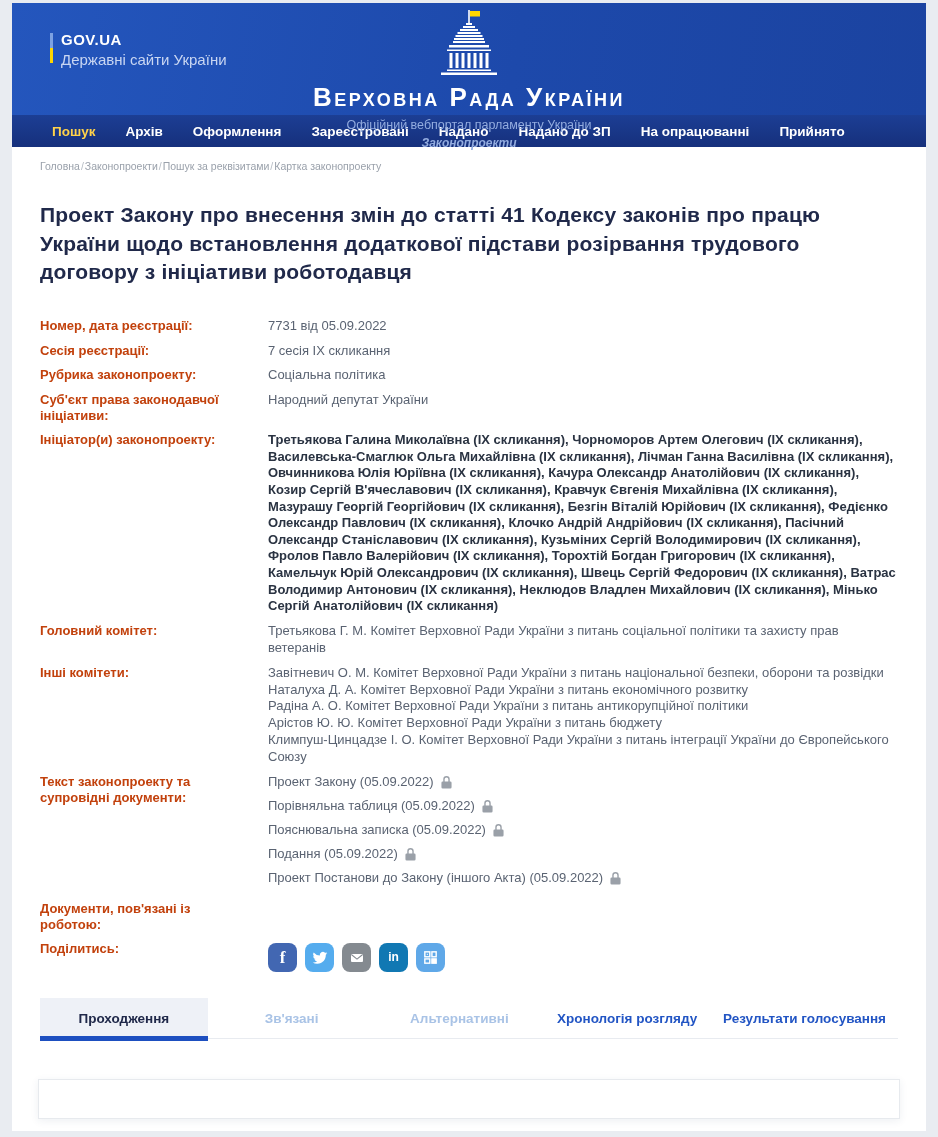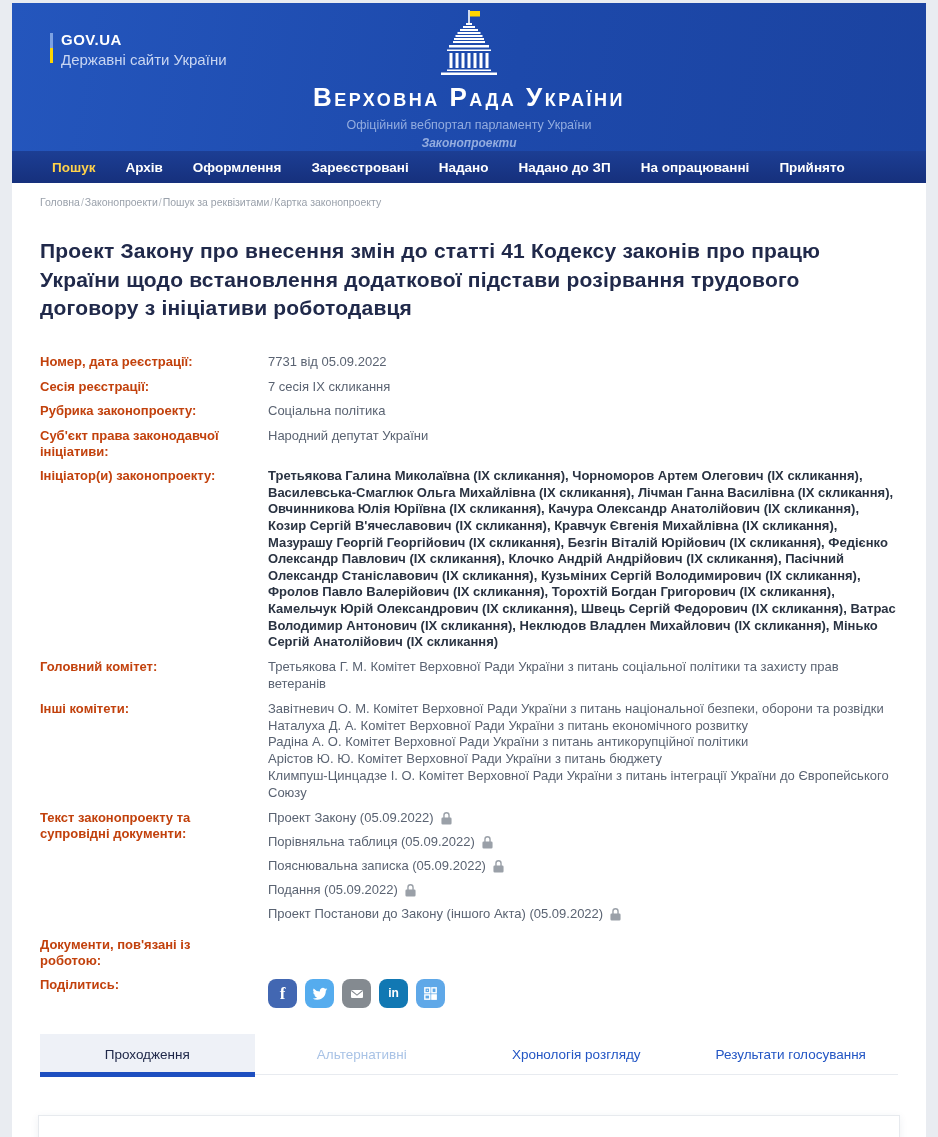--- a/index.html
+++ b/index.html
@@ -7,21 +7,21 @@
   body {
     font-family: "Liberation Sans", "DejaVu Sans", sans-serif;
     background: #e9ecf1;
     padding: 3px 12px 0;
     overflow: hidden;
   }
   .page { width: 914px; background: #fff; min-height: 1128px; position: relative; }
 
   
   .hdr {
-    height: 148px;
+    height: 112px;
     background: linear-gradient(100deg, #2456bd 0%, #1d49ab 55%, #1b43a0 100%);
     position: relative;
     color: #fff;
   }
   .govua { position: absolute; left: 38px; top: 28px; display: flex; align-items: flex-start; gap: 8px; }
   .govua-bar { width: 3px; height: 30px; margin-top: 2px;
     background: linear-gradient(#7ea2e2 0 50%, #ffd500 50% 100%); }
   .govua-title { font-size: 15px; font-weight: bold; letter-spacing: .5px; }
   .govua-sub { font-size: 15px; color: #c9d6f2; margin-top: 3px; }
   .hdr-center { position: absolute; left: 0; right: 0; top: 7px; text-align: center; }
@@ -71,21 +71,21 @@
   }
   .share-btn.fb { background: #4267b2; font-family: "Liberation Serif", serif; font-size: 17px; }
   .share-btn.tw { background: #55acee; }
   .share-btn.em { background: #848a90; }
   .share-btn.li { background: #1178b3; font-size: 12px; }
   .share-btn.qr { background: #5fa8e8; }
 
   
   .tabs { display: flex; margin: 26px 28px 0; border-bottom: 1px solid #e8ebf0; }
   .tab {
-    flex: 1 1 0; text-align: center; font-size: 13.5px; font-weight: normal;
+    flex: 1 1 0; text-align: center; font-size: 13.5px; font-weight: bold;
     padding: 13px 12px 12px; position: relative; cursor: pointer; white-space: nowrap;
   }
   .tab.active { background: #eef1f7; color: #20294a; cursor: default; }
   .tab.active::after {
     content: ""; position: absolute; left: 0; right: 0; bottom: -3px; height: 5px; background: #1d4fc0;
   }
   .tab.disabled { color: #a9c3e6; cursor: default; }
   .tab.link { color: #2255c4; }
 
   
@@ -260,20 +260,21 @@
               <rect x="6.8" y="6.8" width="1.5" height="1.5" fill="#fff" stroke="none"></rect>
             </svg>
           </div>
         </div>
       </div>
     </div>
   </div>
 
   <div class="tabs">
     <div class="tab active">Проходження</div>
+    <div class="tab disabled">Зв'язані</div>
     <div class="tab disabled">Альтернативні</div>
     <div class="tab link">Хронологія розгляду</div>
     <div class="tab link">Результати голосування</div>
   </div>
 
   <div class="card">
     
     
     
     

